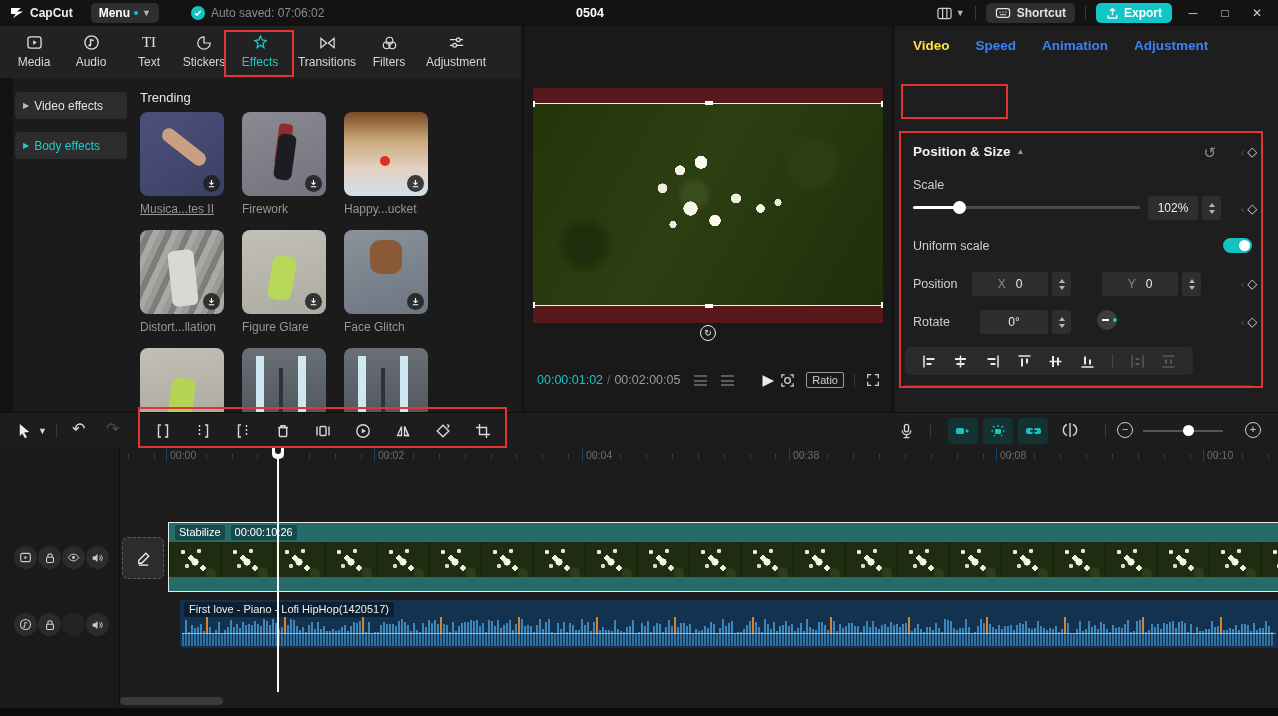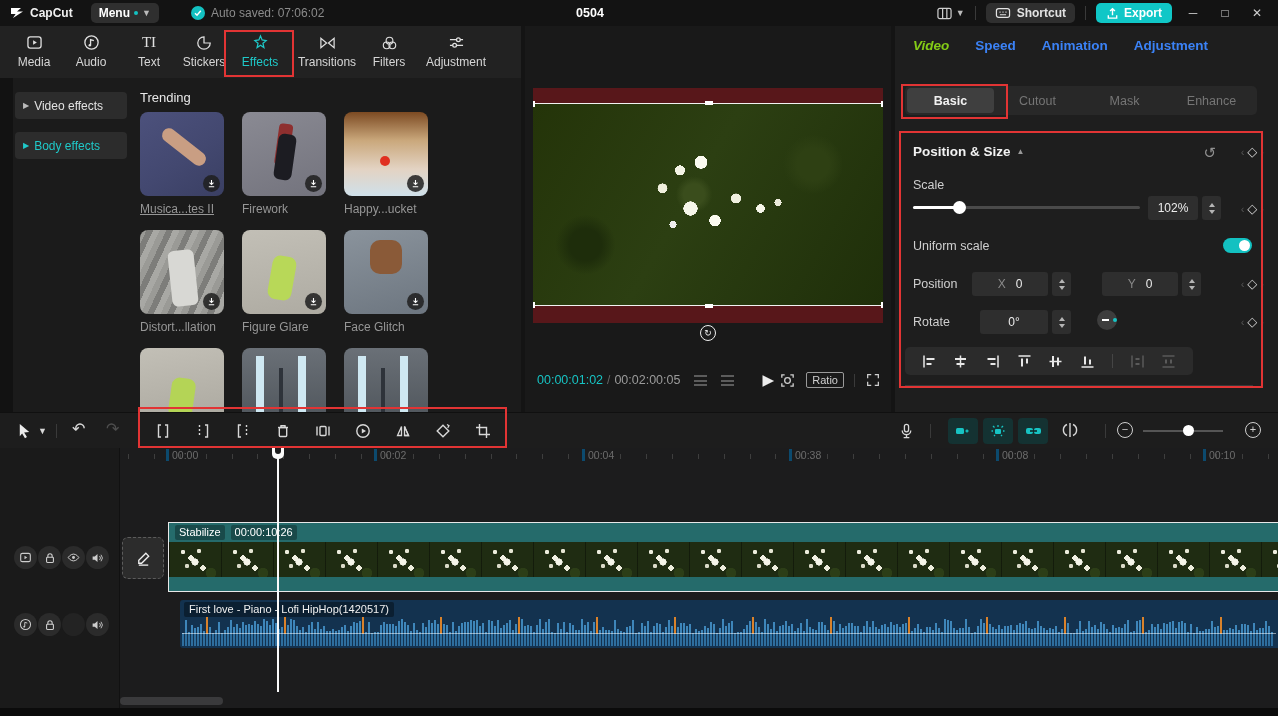--- a/index.html
+++ b/index.html
@@ -87,21 +87,21 @@
   .time-sep{color:#666;font-size:12px;margin:0 4px;}
   .time-total{color:#9b9b9b;font-size:12.5px;}
   .listicon{width:13px;height:11px;margin-left:14px;background:repeating-linear-gradient(#5c5c5c 0 2px,transparent 2px 4.5px);}
   .play-btn{color:#ececec;font-size:15px;margin-left:28px;}
   .pc-right{position:absolute;right:10px;top:0;height:40px;display:flex;align-items:center;gap:10px;}
   .ratio-btn{border:1px solid #9a9a9a;border-radius:2px;color:#cfcfcf;font-size:11px;padding:1px 5px;}
   
   .inspector{position:absolute;left:895px;top:26px;width:383px;height:386px;background:#1e1e1e;}
   .itabs{position:absolute;left:18px;top:12px;display:flex;gap:0;}
   .itab{font-size:13.5px;font-weight:bold;color:#3b82f6;margin-right:26px;}
-  .itab.active{color:#84cc16;font-style:italic;}
+  .itab.active{color:#fde047;}
   .subtabs{position:absolute;left:10px;top:60px;width:352px;height:29px;background:#282828;border-radius:5px;display:flex;padding:2px;}
   .subtab{flex:1;display:flex;align-items:center;justify-content:center;font-size:12.5px;color:#757575;border-radius:4px;}
   .subtab.active{background:#3f3f3f;color:#f2f2f2;font-weight:bold;}
   .ps-title-row{position:absolute;left:18px;top:118px;display:flex;align-items:center;gap:6px;}
   .ps-title{font-size:13.5px;font-weight:bold;color:#f2f2f2;}
   .collapse-tri{font-size:8px;color:#999;}
   .reset-icon{position:absolute;right:62px;top:118px;color:#8f8f8f;font-size:15px;}
   .kf{display:flex;align-items:center;gap:3px;}
   .kf .ka{font-style:normal;color:#555;font-size:11px;}
   .kf .kd{font-style:normal;color:#d8d8d8;font-size:13px;}
@@ -130,21 +130,21 @@
   .tdiv{position:absolute;top:11px;width:1px;height:14px;background:#3a3a3a;}
   .teal-btn{position:absolute;top:5px;width:30px;height:26px;background:#143232;border-radius:4px;display:flex;align-items:center;justify-content:center;}
   .zoom-slider{position:absolute;left:1143px;top:17px;width:80px;height:2px;background:#555;}
   .zoom-slider .zthumb{position:absolute;left:40px;top:-5px;width:11px;height:11px;border-radius:50%;background:#fff;}
   .zoom-circ{position:absolute;top:9px;width:16px;height:16px;border-radius:50%;border:1.3px solid #cfcfcf;color:#cfcfcf;font-size:11px;line-height:13px;text-align:center;}
   
   .timeline{position:absolute;left:0;top:448px;width:1278px;height:260px;background:#1c1c1d;}
   .tl-gutter{position:absolute;left:0;top:0;width:120px;height:260px;background:#1a1a1a;border-right:1px solid #111;}
   .ruler-ticks{position:absolute;left:128px;top:6px;right:0;height:5px;
     background-image:repeating-linear-gradient(90deg,#3e3e3e 0 1px,transparent 1px 25.9px);}
-  .ruler-label{position:absolute;top:1px;font-size:10.5px;color:#6c6c6c;border-left:3px solid #0c4a6e;padding-left:3px;line-height:12px;}
+  .ruler-label{position:absolute;top:1px;font-size:10.5px;color:#6c6c6c;border-left:1px solid #0c4a6e;padding-left:3px;line-height:12px;}
   .ctrl-circle{position:absolute;width:23px;height:23px;border-radius:50%;background:#2b2b2b;display:flex;align-items:center;justify-content:center;color:#cdcdcd;}
   .ctrl-circle.dim{background:#232323;}
   .edit-btn{position:absolute;left:122px;top:89px;width:42px;height:42px;background:#2c2c2c;border:1px dashed #5c5c5c;border-radius:6px;display:flex;align-items:center;justify-content:center;}
   .video-clip{position:absolute;left:168px;top:74px;width:1110px;height:70px;border:1px solid #e8e8e8;border-right:none;}
   .vc-header{position:absolute;left:0;top:0;width:100%;height:19px;background:#256b6b;display:flex;align-items:center;gap:6px;padding:0 6px;overflow:hidden;}
   .vc-badge{background:rgba(0,0,0,.3);border-radius:2px;padding:0 4px;font-size:11px;color:#fff;line-height:15px;white-space:nowrap;}
   .vc-title{font-size:11px;color:#fff;white-space:nowrap;}
   .filmstrip{position:absolute;left:0;top:19px;width:100%;height:37px;
     background-color:#1f2c12;
     background-image:
@@ -406,26 +406,20 @@
     </div>
   </div>
 
   <div class="inspector">
     <div class="itabs">
       <span class="itab active">Video</span>
       <span class="itab">Speed</span>
       <span class="itab">Animation</span>
       <span class="itab">Adjustment</span>
     </div>
-    <div class="subtabs">
-      <span class="subtab active">Basic</span>
-      <span class="subtab">Cutout</span>
-      <span class="subtab">Mask</span>
-      <span class="subtab">Enhance</span>
-    </div>
 
     <div class="ps-title-row">
       <span class="ps-title">Position &amp; Size</span>
       <span class="collapse-tri">▲</span>
     </div>
     <span class="reset-icon">↺</span>
     <span class="kf kf-abs" style="top:118px;">
         <i class="ka">‹</i>
         <i class="kd">◇</i>
         <i class="ka">›</i>

